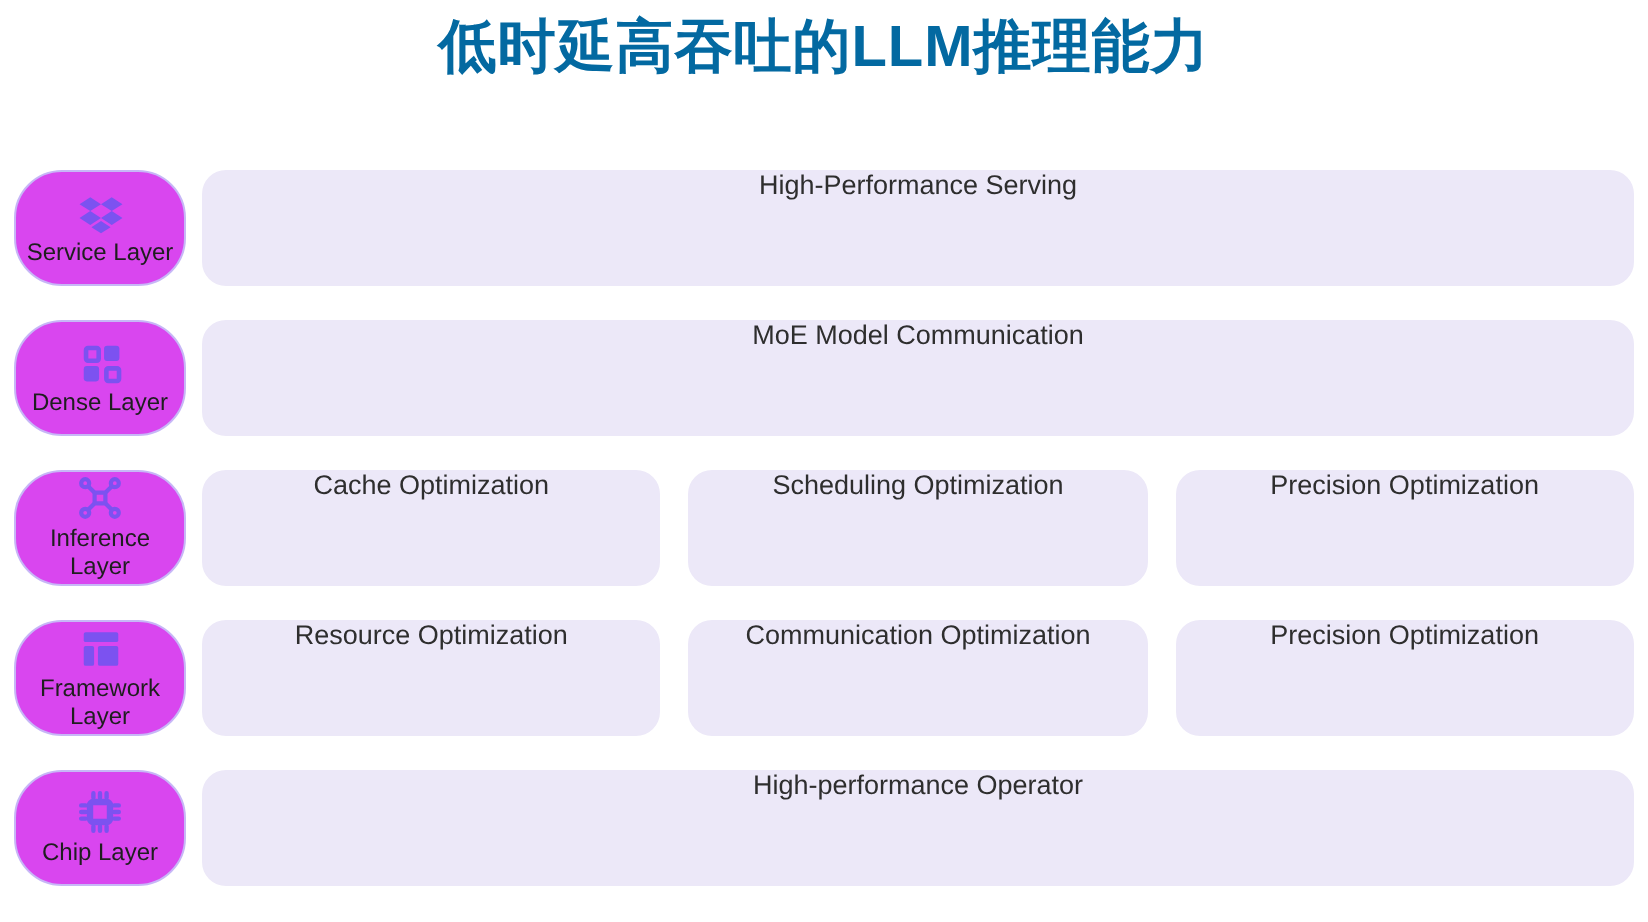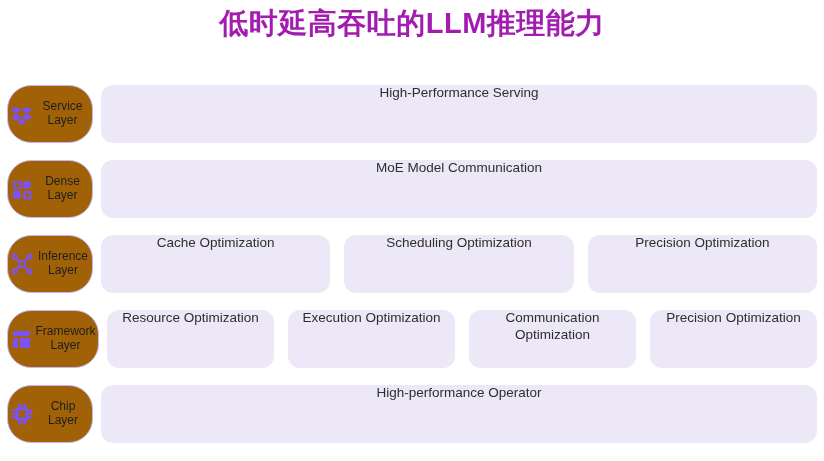--- a/index.html
+++ b/index.html
@@ -16,40 +16,40 @@
     font-family:"Liberation Sans", sans-serif;
     overflow:hidden;
   }
   .page{position:relative;width:824px;height:461px;}
   .title{
     position:absolute;top:4px;left:0;right:0;
     margin:0;
     text-align:center;
     font-size:29px;
     font-weight:800;
-    color:#a21caf;
+    color:#0369a1;
     letter-spacing:0.5px;
   }
   .rows{
     position:absolute;
     top:85px;left:7px;right:7px;
     display:flex;flex-direction:column;
     gap:17px;
   }
   .row{
     display:flex;
     gap:8px;
     height:58px;
   }
   .layer-box{
     flex:0 0 86px;
-    background:#a16207;
+    background:#d946ef;
     border:1.4px solid var(--layer-border);
     border-radius:24px;
-    display:flex;
+    display:flex;flex-direction:column;
     align-items:center;justify-content:center;
     gap:2px;
     padding:3px 2px;
   }
   .layer-box .icon{
     width:24px;height:24px;
     display:flex;align-items:center;justify-content:center;
   }
   .layer-box .icon svg{display:block;}
   .layer-label{
@@ -158,23 +158,20 @@
               <rect x="10.4" y="10.4" width="10.6" height="10.4" rx="1"></rect>
             </svg>
           </span>
       <span class="layer-label">Framework Layer</span>
     </div>
     <div class="items">
           <div class="item-box">
             <span>Resource Optimization</span>
           </div>
           <div class="item-box">
-            <span>Execution Optimization</span>
-          </div>
-          <div class="item-box">
             <span>Communication Optimization</span>
           </div>
           <div class="item-box">
             <span>Precision Optimization</span>
           </div>
         </div>
   </div>
 
   <div class="row">
     <div class="layer-box">

